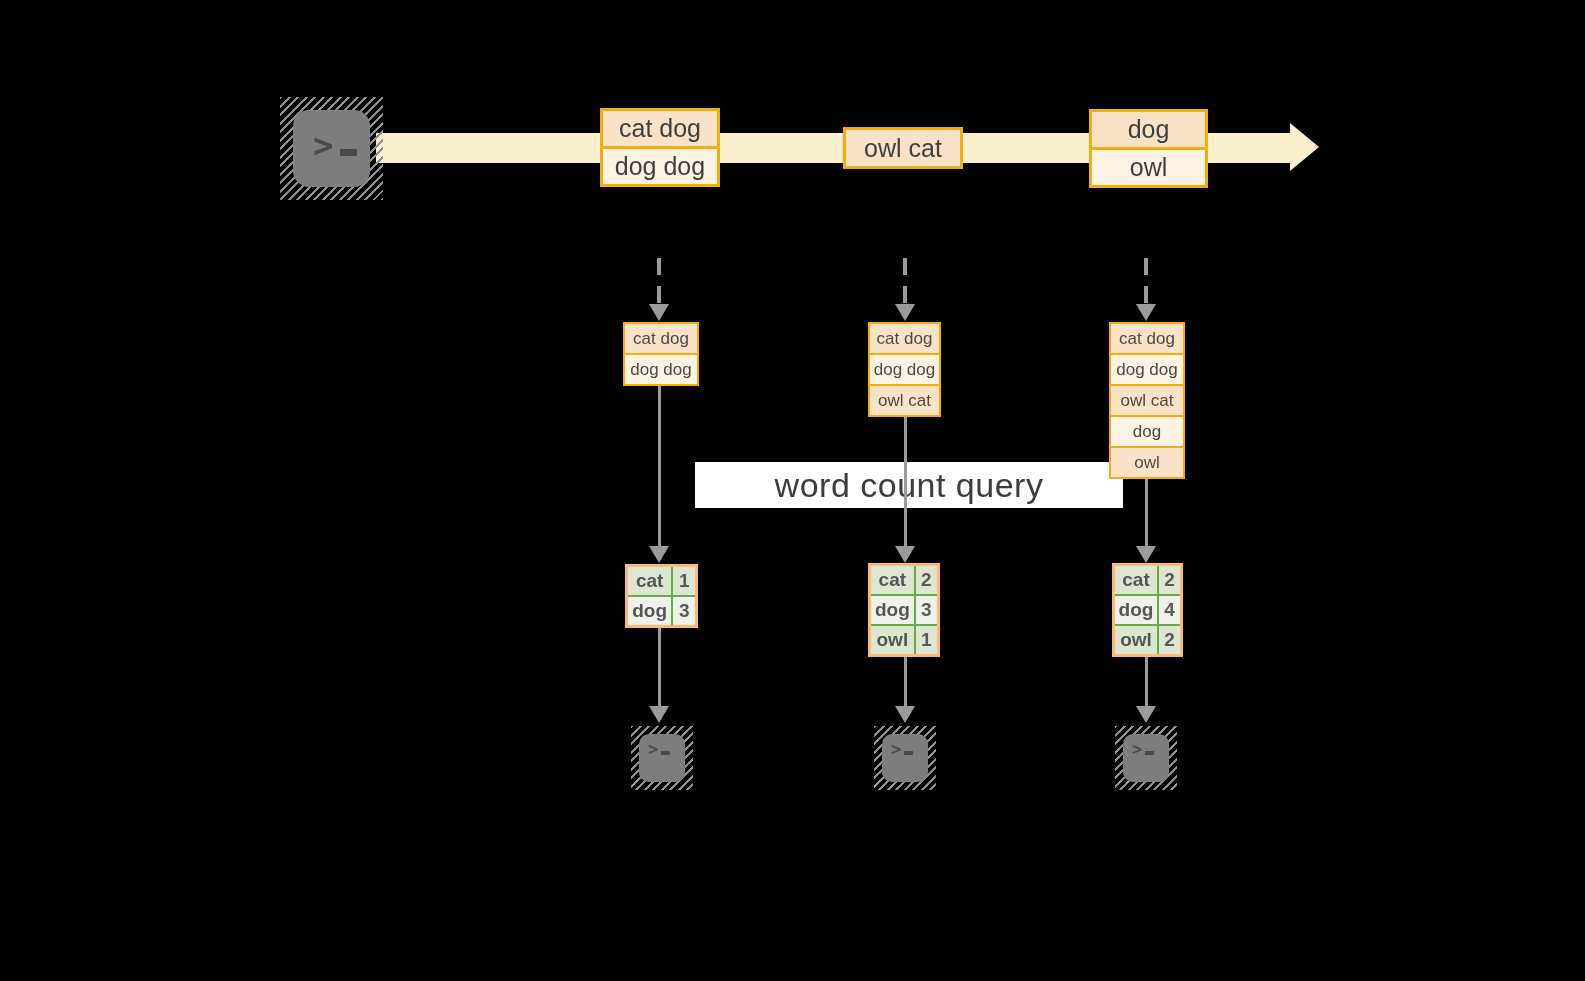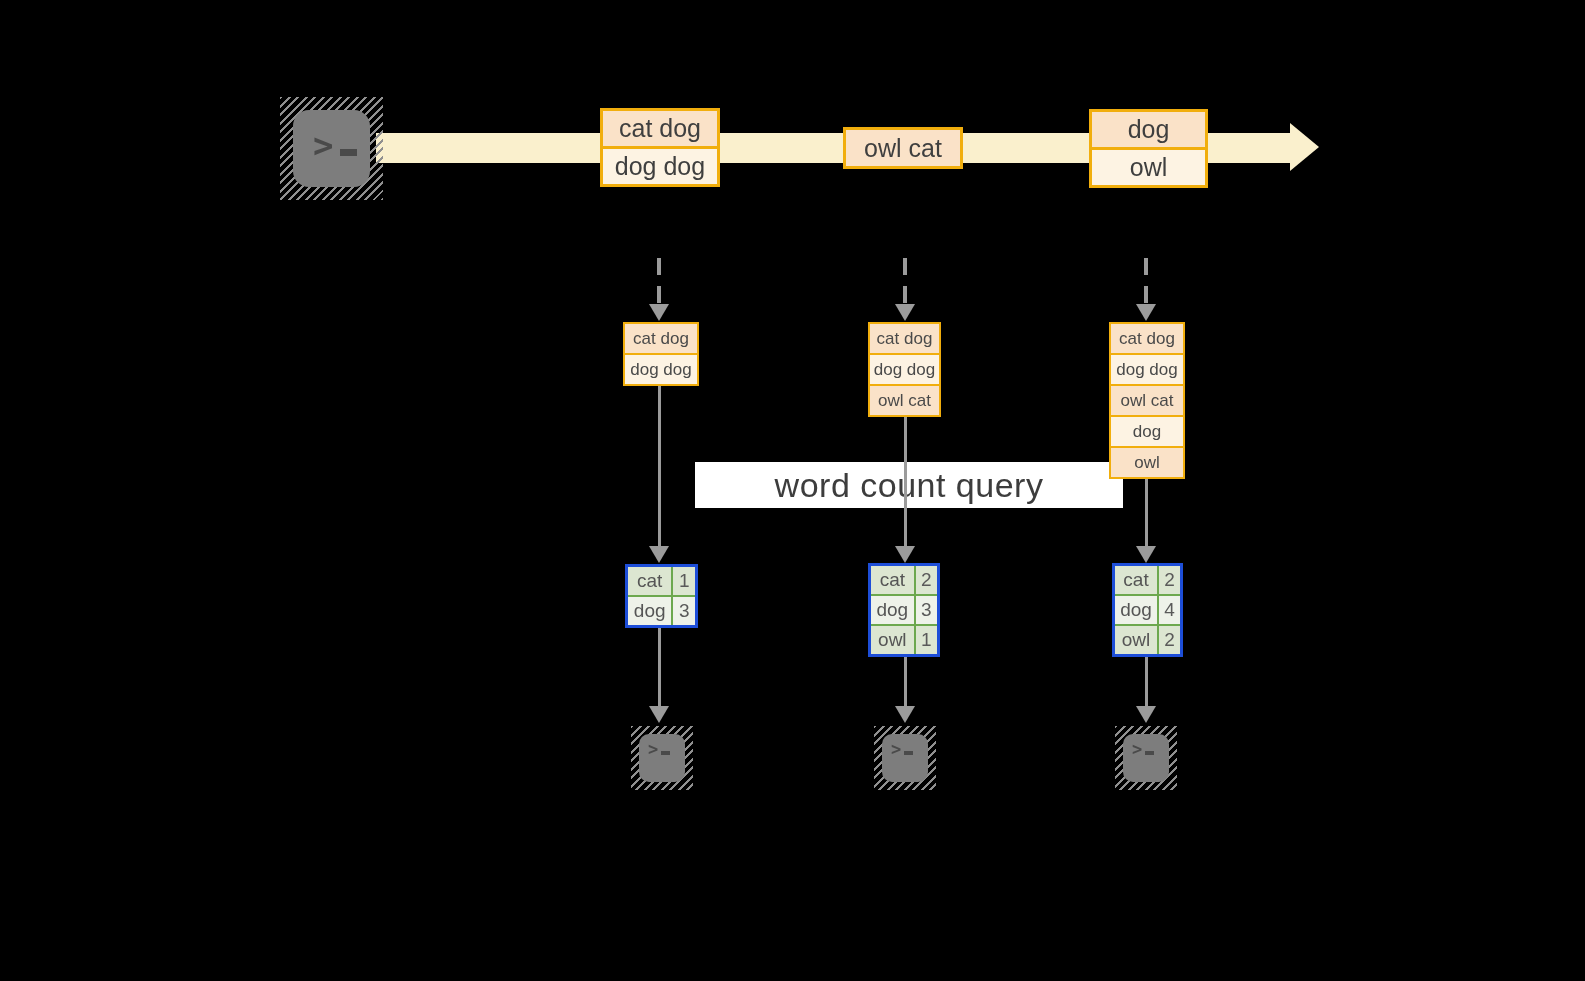--- a/index.html
+++ b/index.html
@@ -32,21 +32,21 @@
              font-size:25px;color:#3F3F3F;}
   .event-row + .event-row{border-top:3px solid #F1AE0D;}
   .state-box{border:2px solid #F1AE0D;z-index:6;box-sizing:border-box;}
   .state-row{height:29px;display:flex;align-items:center;justify-content:center;
              font-size:17px;color:#4A4A4A;}
   .state-row + .state-row{border-top:2px solid #F1AE0D;}
   .fill-dark{background:#FAE2C8;}
   .fill-light{background:#FDF3E3;}
 
   
-  .gtable{border:3px solid #1d4ed8;z-index:4;box-sizing:border-box;}
+  .gtable{border:3px solid #fdba74;z-index:4;box-sizing:border-box;font-weight:bold;}
   .grow{display:flex;height:28px;}
   .grow + .grow{border-top:2px solid #6CA84E;}
   .gword{flex:2;display:flex;align-items:center;justify-content:center;
          font-size:19px;color:#555555;}
   .gcount{flex:1;border-left:2px solid #6CA84E;display:flex;align-items:center;justify-content:center;
           font-size:19px;color:#5A5A5A;}
   .g-dark{background:#DCE6D1;}
   .g-light{background:#EEF2E9;}
 
   

